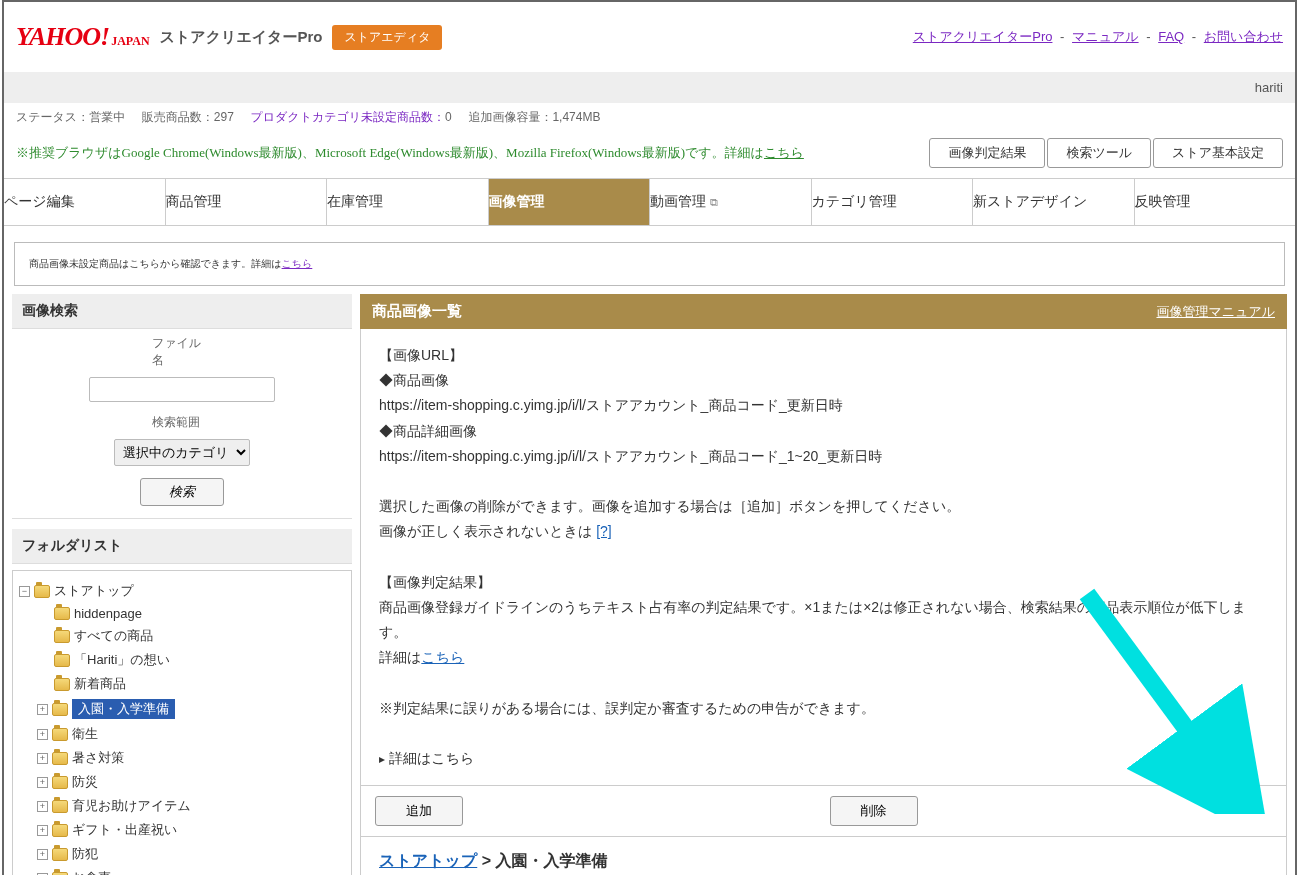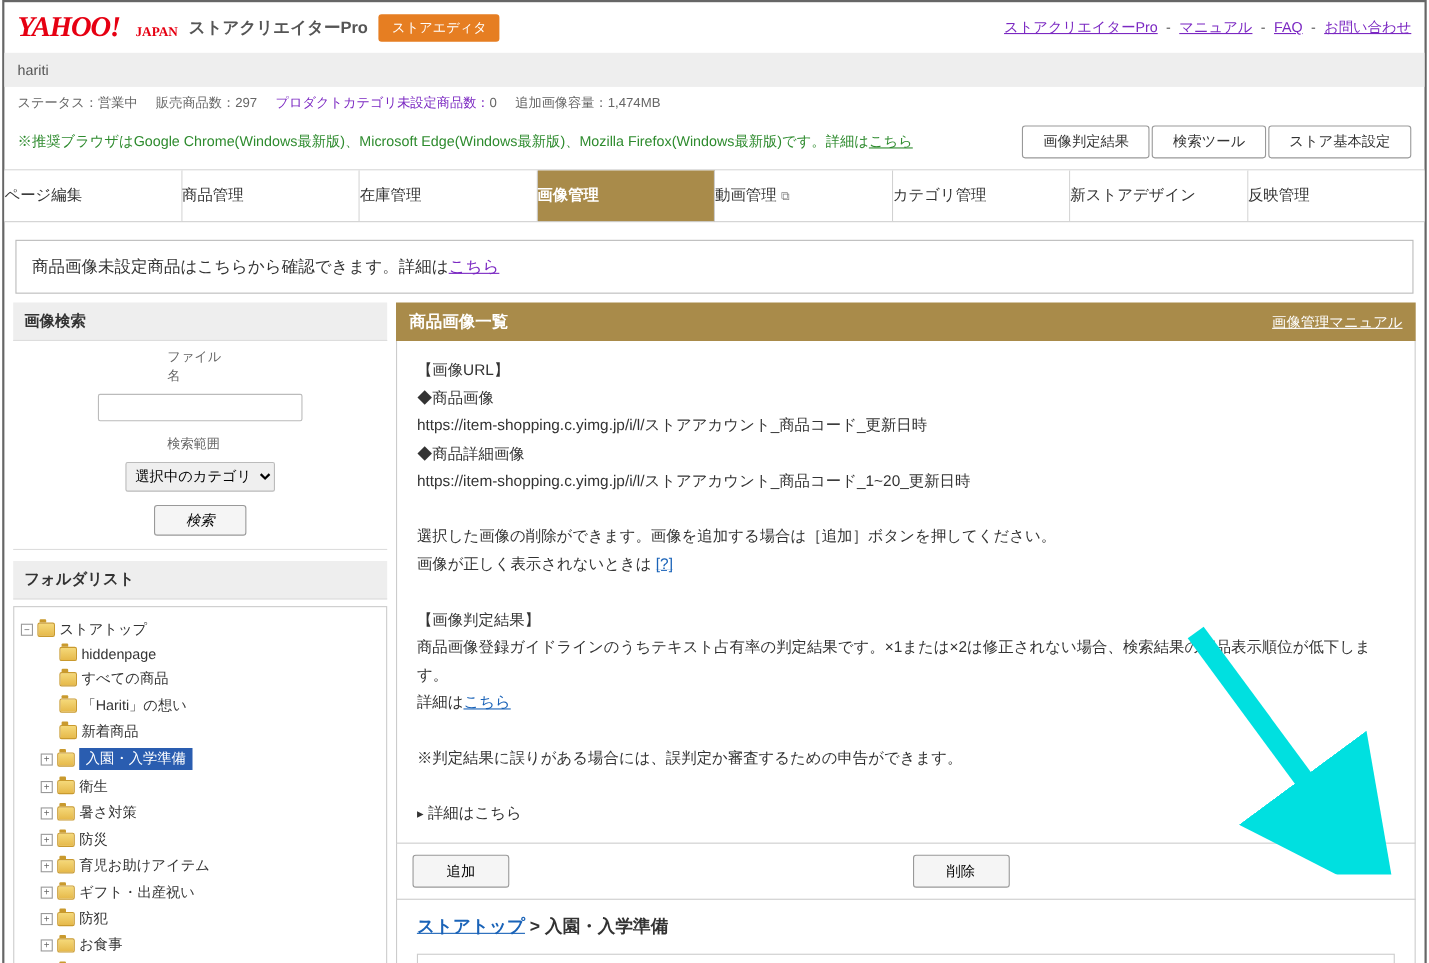--- a/index.html
+++ b/index.html
@@ -1,39 +1,39 @@
 <!DOCTYPE html>
 <html><head>
   <meta charset="utf-8">
   <style>
     * { box-sizing: border-box; margin: 0; padding: 0; }
     body { font-family: "Hiragino Kaku Gothic ProN", "メイリオ", Meiryo, sans-serif; font-size: 13px; color: #333; background: #fff; }
     .page { border: 2px solid #666; width: 1295px; margin: 0 auto; }
-    .header { display: flex; align-items: center; padding: 8px 12px; }
+    .header { display: flex; align-items: center; padding: 20px 12px; }
     .logo { display: flex; align-items: baseline; margin-right: 10px; }
     .logo-yahoo { color: #e60012; font-family: "Times New Roman", serif; font-weight: bold; font-size: 26px; font-style: italic; letter-spacing: -1px; }
-    .logo-japan { color: #e60012; font-family: "Times New Roman", serif; font-weight: bold; font-size: 12px; margin-left: 14px; }
+    .logo-japan { color: #e60012; font-family: "Times New Roman", serif; font-weight: bold; font-size: 12px; margin-left: 2px; }
     .header-title { font-size: 15px; color: #555; font-weight: bold; }
     .btn-store-editor { background: #e67e22; color: #fff; border: none; border-radius: 3px; padding: 4px 12px; font-size: 12px; margin-left: 10px; cursor: pointer; }
     .header-links { margin-left: auto; font-size: 13px; }
     .header-links a { color: #7b28c2; text-decoration: underline; }
     .header-links span { color: #555; margin: 0 4px; }
-    .subheader { background: #eee; padding: 8px 12px; font-size: 13px; color: #555; }
+    .subheader { background: #eee; padding: 8px 12px; font-size: 13px; color: #555; text-align: right; }
     .statusbar { padding: 6px 12px; font-size: 12px; color: #666; }
     .statusbar a { color: #7b28c2; text-decoration: none; }
     .browser-note { display: flex; align-items: center; padding: 6px 12px; }
-    .browser-note-text { color: #2e8b2e; font-size: 13px; }
+    .browser-note-text { color: #2e8b2e; font-size: 13px; font-family: Liberation Serif, serif; }
     .browser-note-text a { color: #2e8b2e; text-decoration: underline; }
     .btn-right-group { margin-left: auto; display: flex; gap: 2px; }
     .btn-outline { background: #fff; border: 1px solid #999; border-radius: 3px; padding: 5px 18px; font-size: 13px; cursor: pointer; color: #333;}
     .tabs { display: flex; border-top: 1px solid #ccc; border-bottom: 1px solid #ccc; margin-top: 4px;}
     .tab { flex: 1; padding: 14px 0; border-right: 1px solid #ccc; font-size: 14px; color: #333; cursor: pointer; background: #fff; }
     .tab:last-child { border-right: none; }
     .tab.active { background: #a98b4a; color: #fff; font-weight: bold; }
-    .notice-box { margin: 16px 10px 8px; border: 1px solid #bbb; padding: 14px 14px; font-size: 15px; }
+    .notice-box { margin: 16px 10px 8px; border: 1px solid #bbb; padding: 14px 14px; font-size: 10px; }
     .notice-box a { color: #7b28c2; text-decoration: underline; }
     .main-layout { display: flex; padding: 0 8px 8px 8px; gap: 8px; }
     .left-col { width: 340px; }
     .right-col { flex: 1; }
     .panel-header { background: #eee; padding: 8px 10px; font-size: 14px; font-weight: bold; color: #333; border-bottom: 1px solid #ddd; }
     .search-panel { border-bottom: 1px solid #ddd; padding-bottom: 6px; }
     .search-row { display: flex; align-items: center; padding: 6px 8px; gap: 8px; flex-direction: column; }
     .search-label { width: 60px; color: #666; font-size: 12px; }
     .search-input { flex: 1; border: 1px solid #bbb; padding: 4px; font-size: 13px; border-radius: 2px;}
     .search-select { flex: 1; border: 1px solid #bbb; padding: 4px; font-size: 13px; border-radius: 2px;}
@@ -53,21 +53,21 @@
     .content-body { border: 1px solid #ccc; border-top: none; padding: 14px 18px; font-size: 14px; line-height: 1.8; }
     .content-body a { color: #1a63b8; text-decoration: underline; }
     .details-toggle::before { content: "▸"; margin-right: 4px; font-size: 12px;}
     .action-bar { border: 1px solid #ccc; border-top: none; padding: 10px 14px; display: flex; gap: 12px; align-items: center;}
     .btn-action { border: 1px solid #999; background: #f5f5f5; padding: 5px 30px; border-radius: 3px; font-size: 13px; cursor: pointer; }
     .breadcrumb-area { border: 1px solid #ccc; border-top: none; padding: 14px 18px; }
     .breadcrumb { font-size: 16px; font-weight: bold; margin-bottom: 14px;}
     .breadcrumb a { color: #1a63b8; text-decoration: underline; }
     .list-controls { display: flex; align-items: center; border: 1px solid #ccc; padding: 8px 10px; font-size: 13px;}
     .highlight-arrow { position: absolute; pointer-events: none; z-index: 10;}
-    select { font-size: 13px; padding: 2px; font-family: Liberation Mono, monospace;}
+    select { font-size: 13px; padding: 2px;}
     .tab-icon::after { content: "⧉"; margin-left: 4px; font-size: 11px; color: #888;}
   </style>
 </head>
 <body>
 
 <div class="page">
   <div class="header">
     <div class="logo">
       <span class="logo-yahoo">YAHOO!</span>
       <span class="logo-japan">JAPAN</span>

